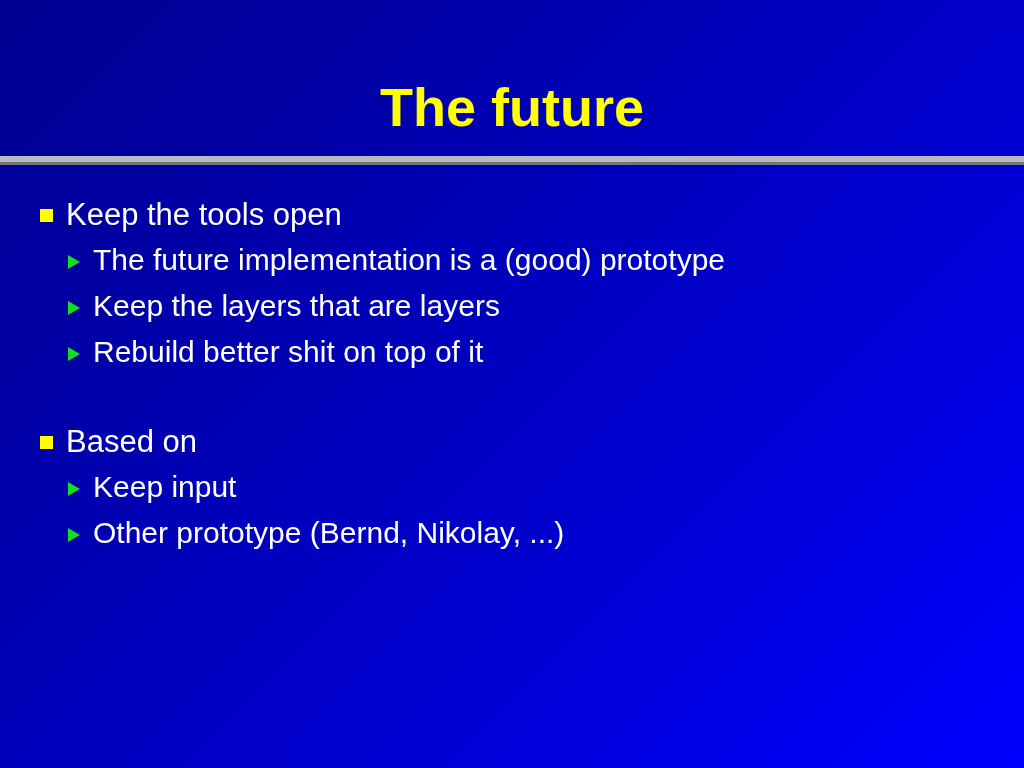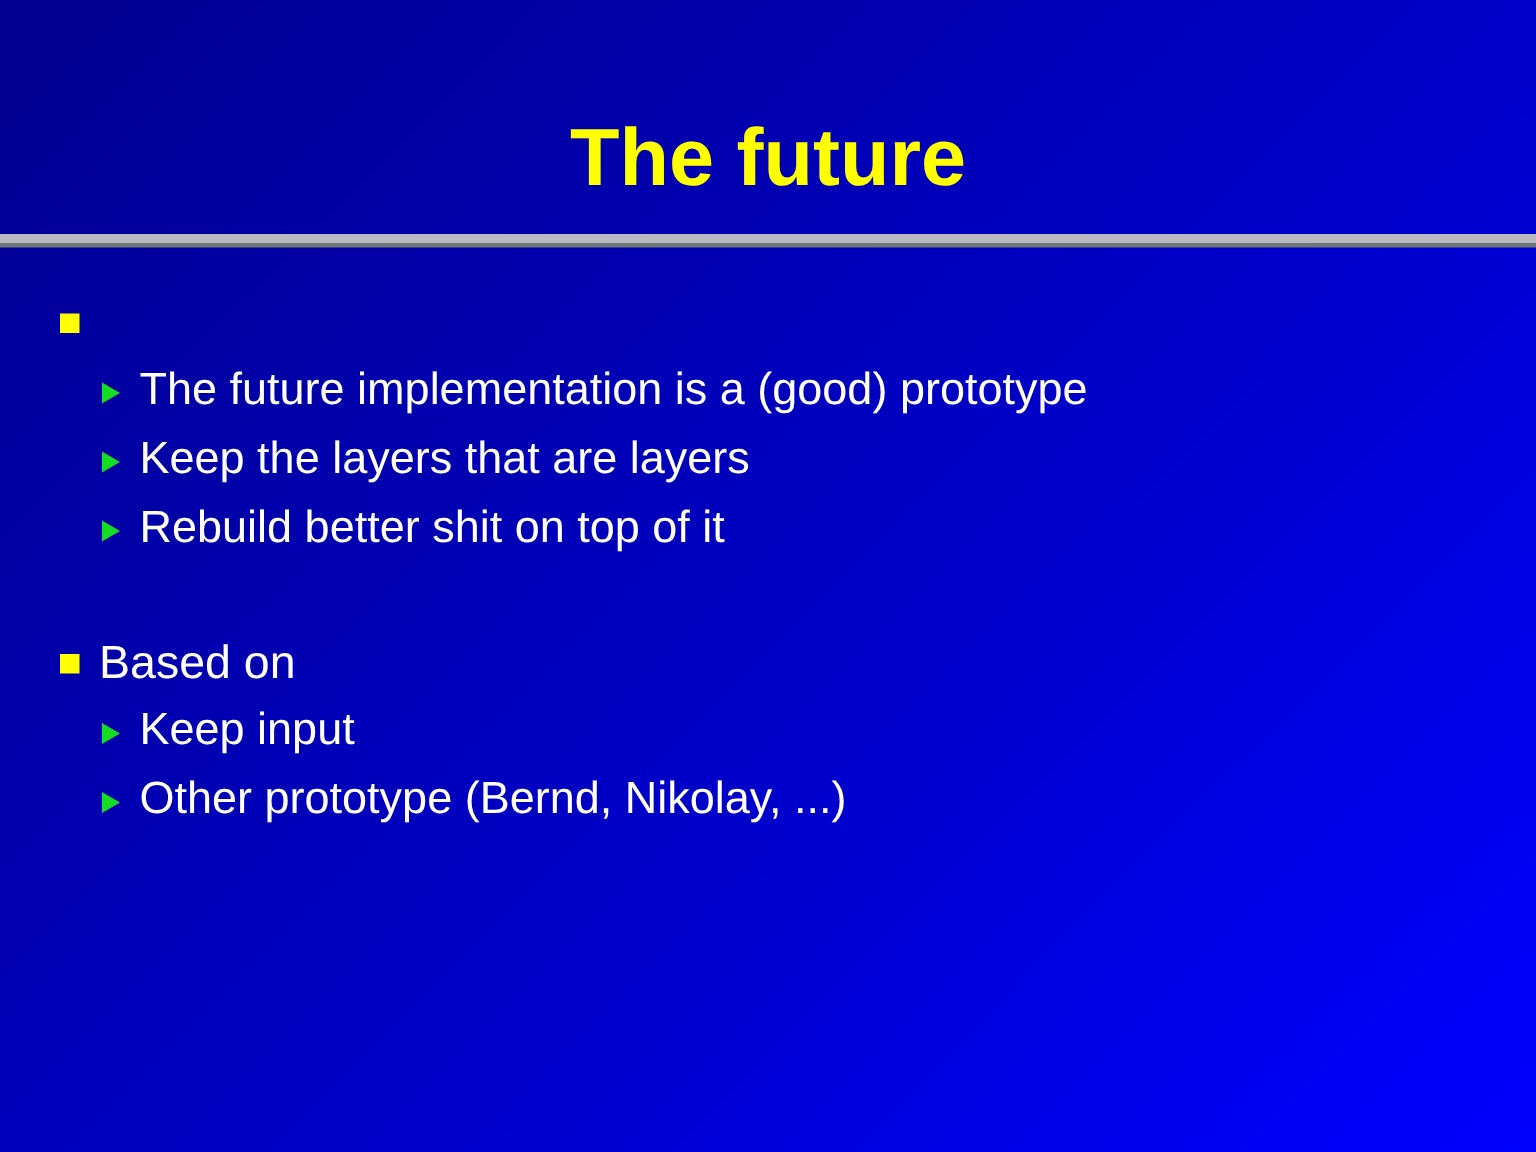--- a/index.html
+++ b/index.html
@@ -29,25 +29,25 @@
         #0000bc 44%,
         #0000d4 66%,
         #0000ec 84%,
         #0000ff 100%);
   }
 
   
   .title-zone {
     position: absolute;
     left: 0;
-    top: 64px;
+    top: 52px;
     width: 1024px;
     height: 82px;
     display: flex;
-    align-items: center;
+    align-items: flex-end;
     justify-content: center;
   }
 
   .slide-title {
     font-size: 54px;
     font-weight: bold;
     color: #ffff00;
     letter-spacing: 0px;
     line-height: 1;
     white-space: nowrap;
@@ -158,20 +158,21 @@
 
   <div class="divider">
     <div class="bar-light"></div>
     <div class="bar-dark"></div>
   </div>
 
   <div class="body-zone">
 
     <div class="bullet-row level-1">
       <span class="marker marker-square"></span>
+      <span class="bullet-text">Keep the tools open</span>
     </div>
 
     <div class="bullet-row level-2">
       <span class="marker marker-triangle"></span>
       <span class="bullet-text">The future implementation is a (good) prototype</span>
     </div>
 
     <div class="bullet-row level-2">
       <span class="marker marker-triangle"></span>
       <span class="bullet-text">Keep the layers that are layers</span>

